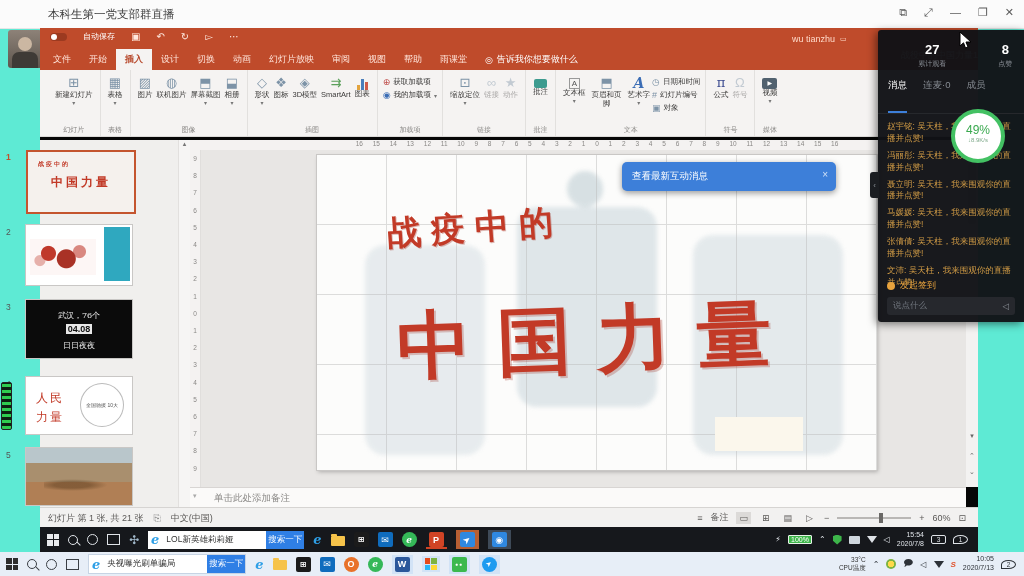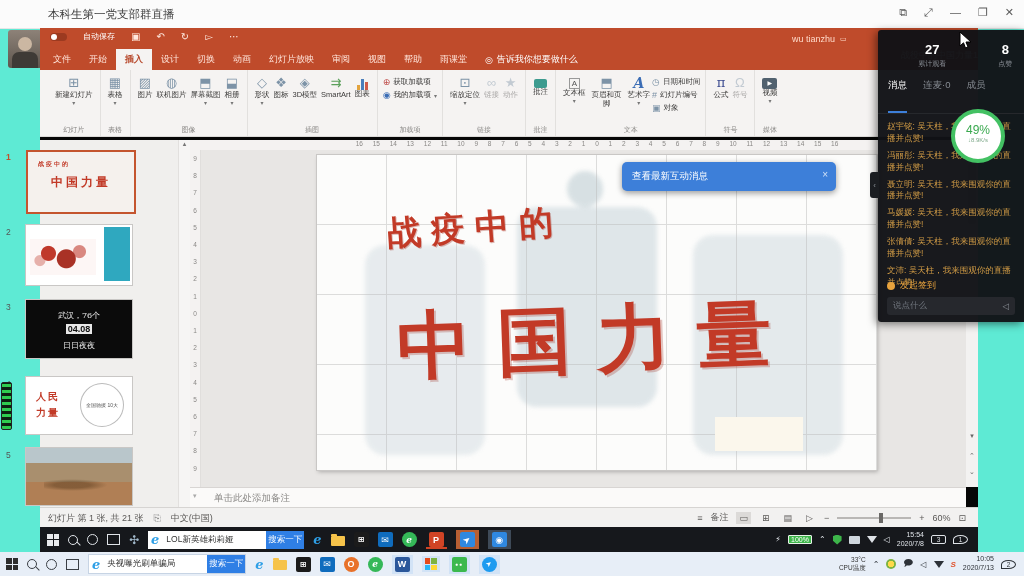--- a/index.html
+++ b/index.html
@@ -363,21 +363,21 @@
 
   <span class="ab tnum" style="top:302px;">3</span>
   <div class="ab thumb" style="top:300px;height:58px;background:#0b0b0b;color:#eee;">
     <div style="position:absolute;left:0;right:0;top:10px;text-align:center;font-size:8px;font-family:'DejaVu Serif',serif;">武汉，76个</div>
     <div style="position:absolute;left:0;right:0;top:24px;text-align:center;font-size:9px;font-weight:bold;background:none;"><span style="background:#e8e8e8;color:#111;padding:0 2px;">04.08</span></div>
     <div style="position:absolute;left:0;right:0;top:40px;text-align:center;font-size:8px;font-family:'DejaVu Serif',serif;">日日夜夜</div>
   </div>
 
   <span class="ab tnum" style="top:379px;">4</span>
   <div class="ab thumb" style="top:377px;height:57px;">
-    <div style="position:absolute;left:10px;top:12px;font-family:'DejaVu Serif',serif;font-weight:bold;color:#c23a27;font-size:10px;line-height:1.6;letter-spacing:2px;">
+    <div style="position:absolute;left:10px;top:12px;font-family:'DejaVu Serif',serif;font-weight:normal;color:#c23a27;font-size:12px;line-height:1.6;letter-spacing:2px;">
       <div>人民</div>
       <div>力量</div>
     </div>
     <div style="position:absolute;right:8px;top:6px;width:44px;height:44px;border-radius:50%;background:#fff;box-shadow:inset 0 0 0 1px #bbb;display:flex;align-items:center;justify-content:center;text-align:center;font-size:5px;color:#555;line-height:1.3;">全国驰援 10大</div>
   </div>
 
   <span class="ab tnum" style="top:450px;">5</span>
   <div class="ab thumb" style="top:448px;height:57px;background:linear-gradient(#b9c6cb 0 26%,#a98f6e 26% 60%,#b07f55 60% 100%);">
     <div style="position:absolute;left:18px;top:30px;width:70px;height:14px;background:radial-gradient(ellipse at 40% 50%,rgba(90,60,30,.5) 0 30%,transparent 60%);"></div>
   </div>

